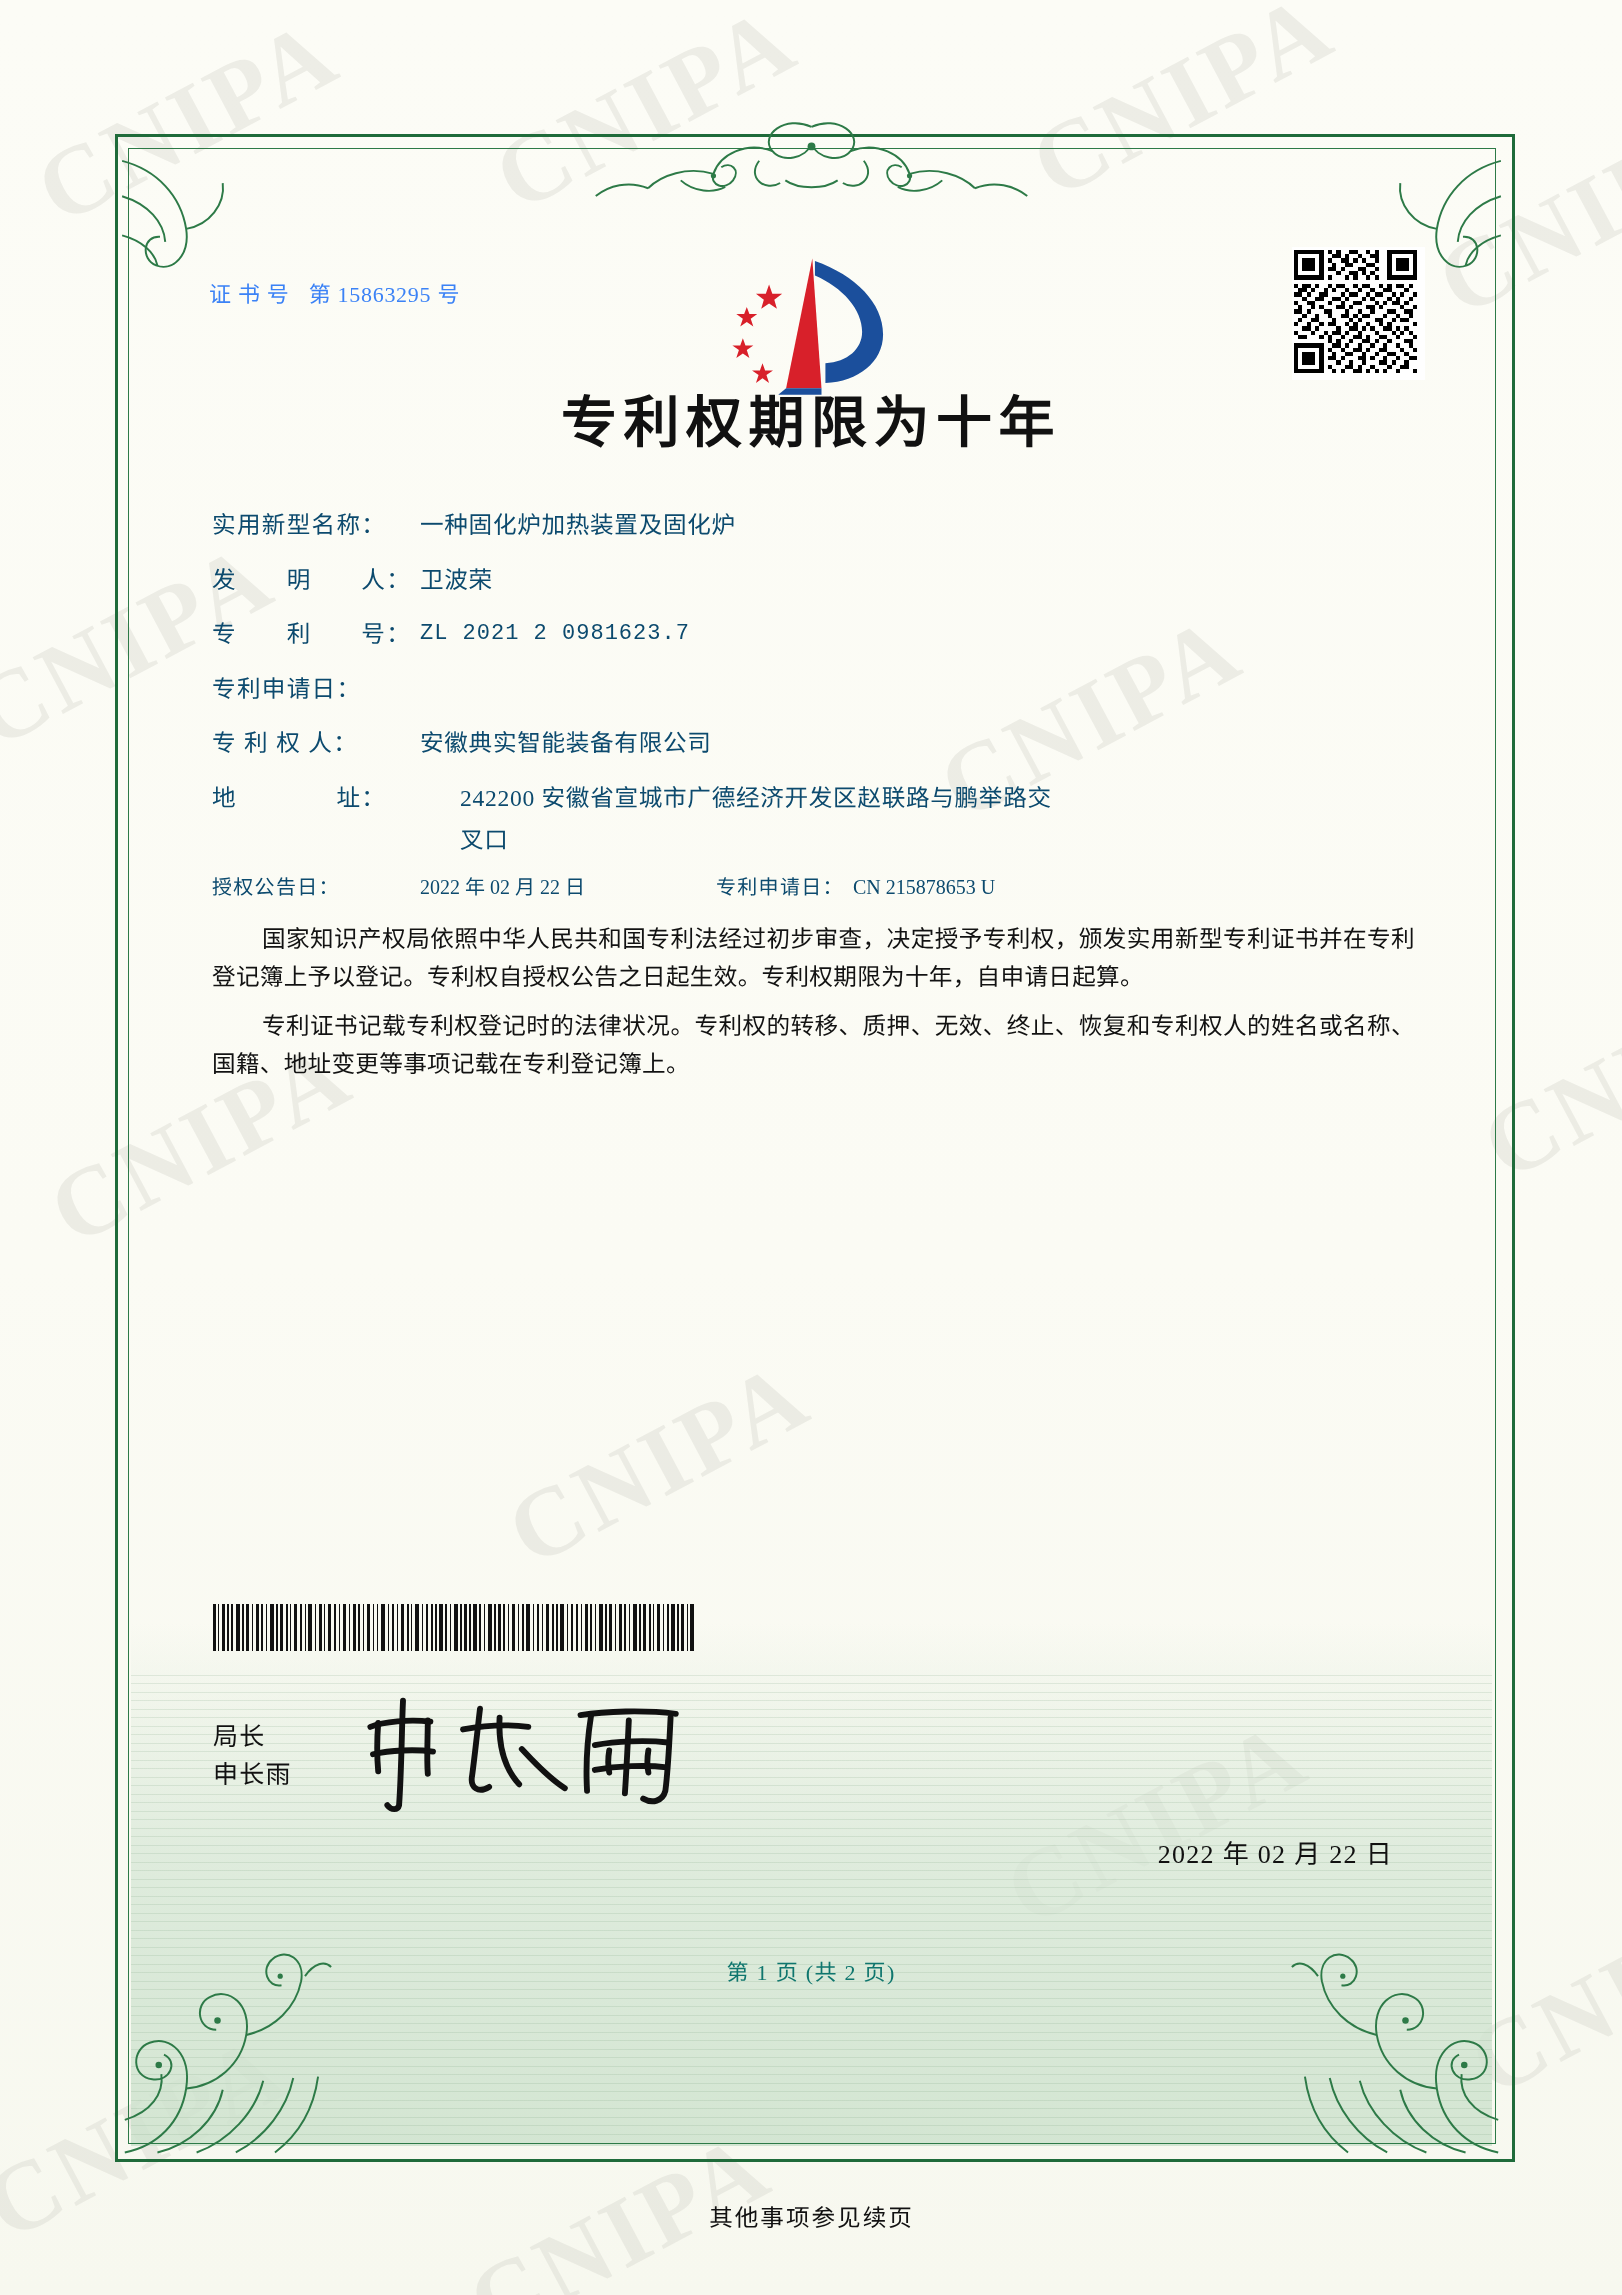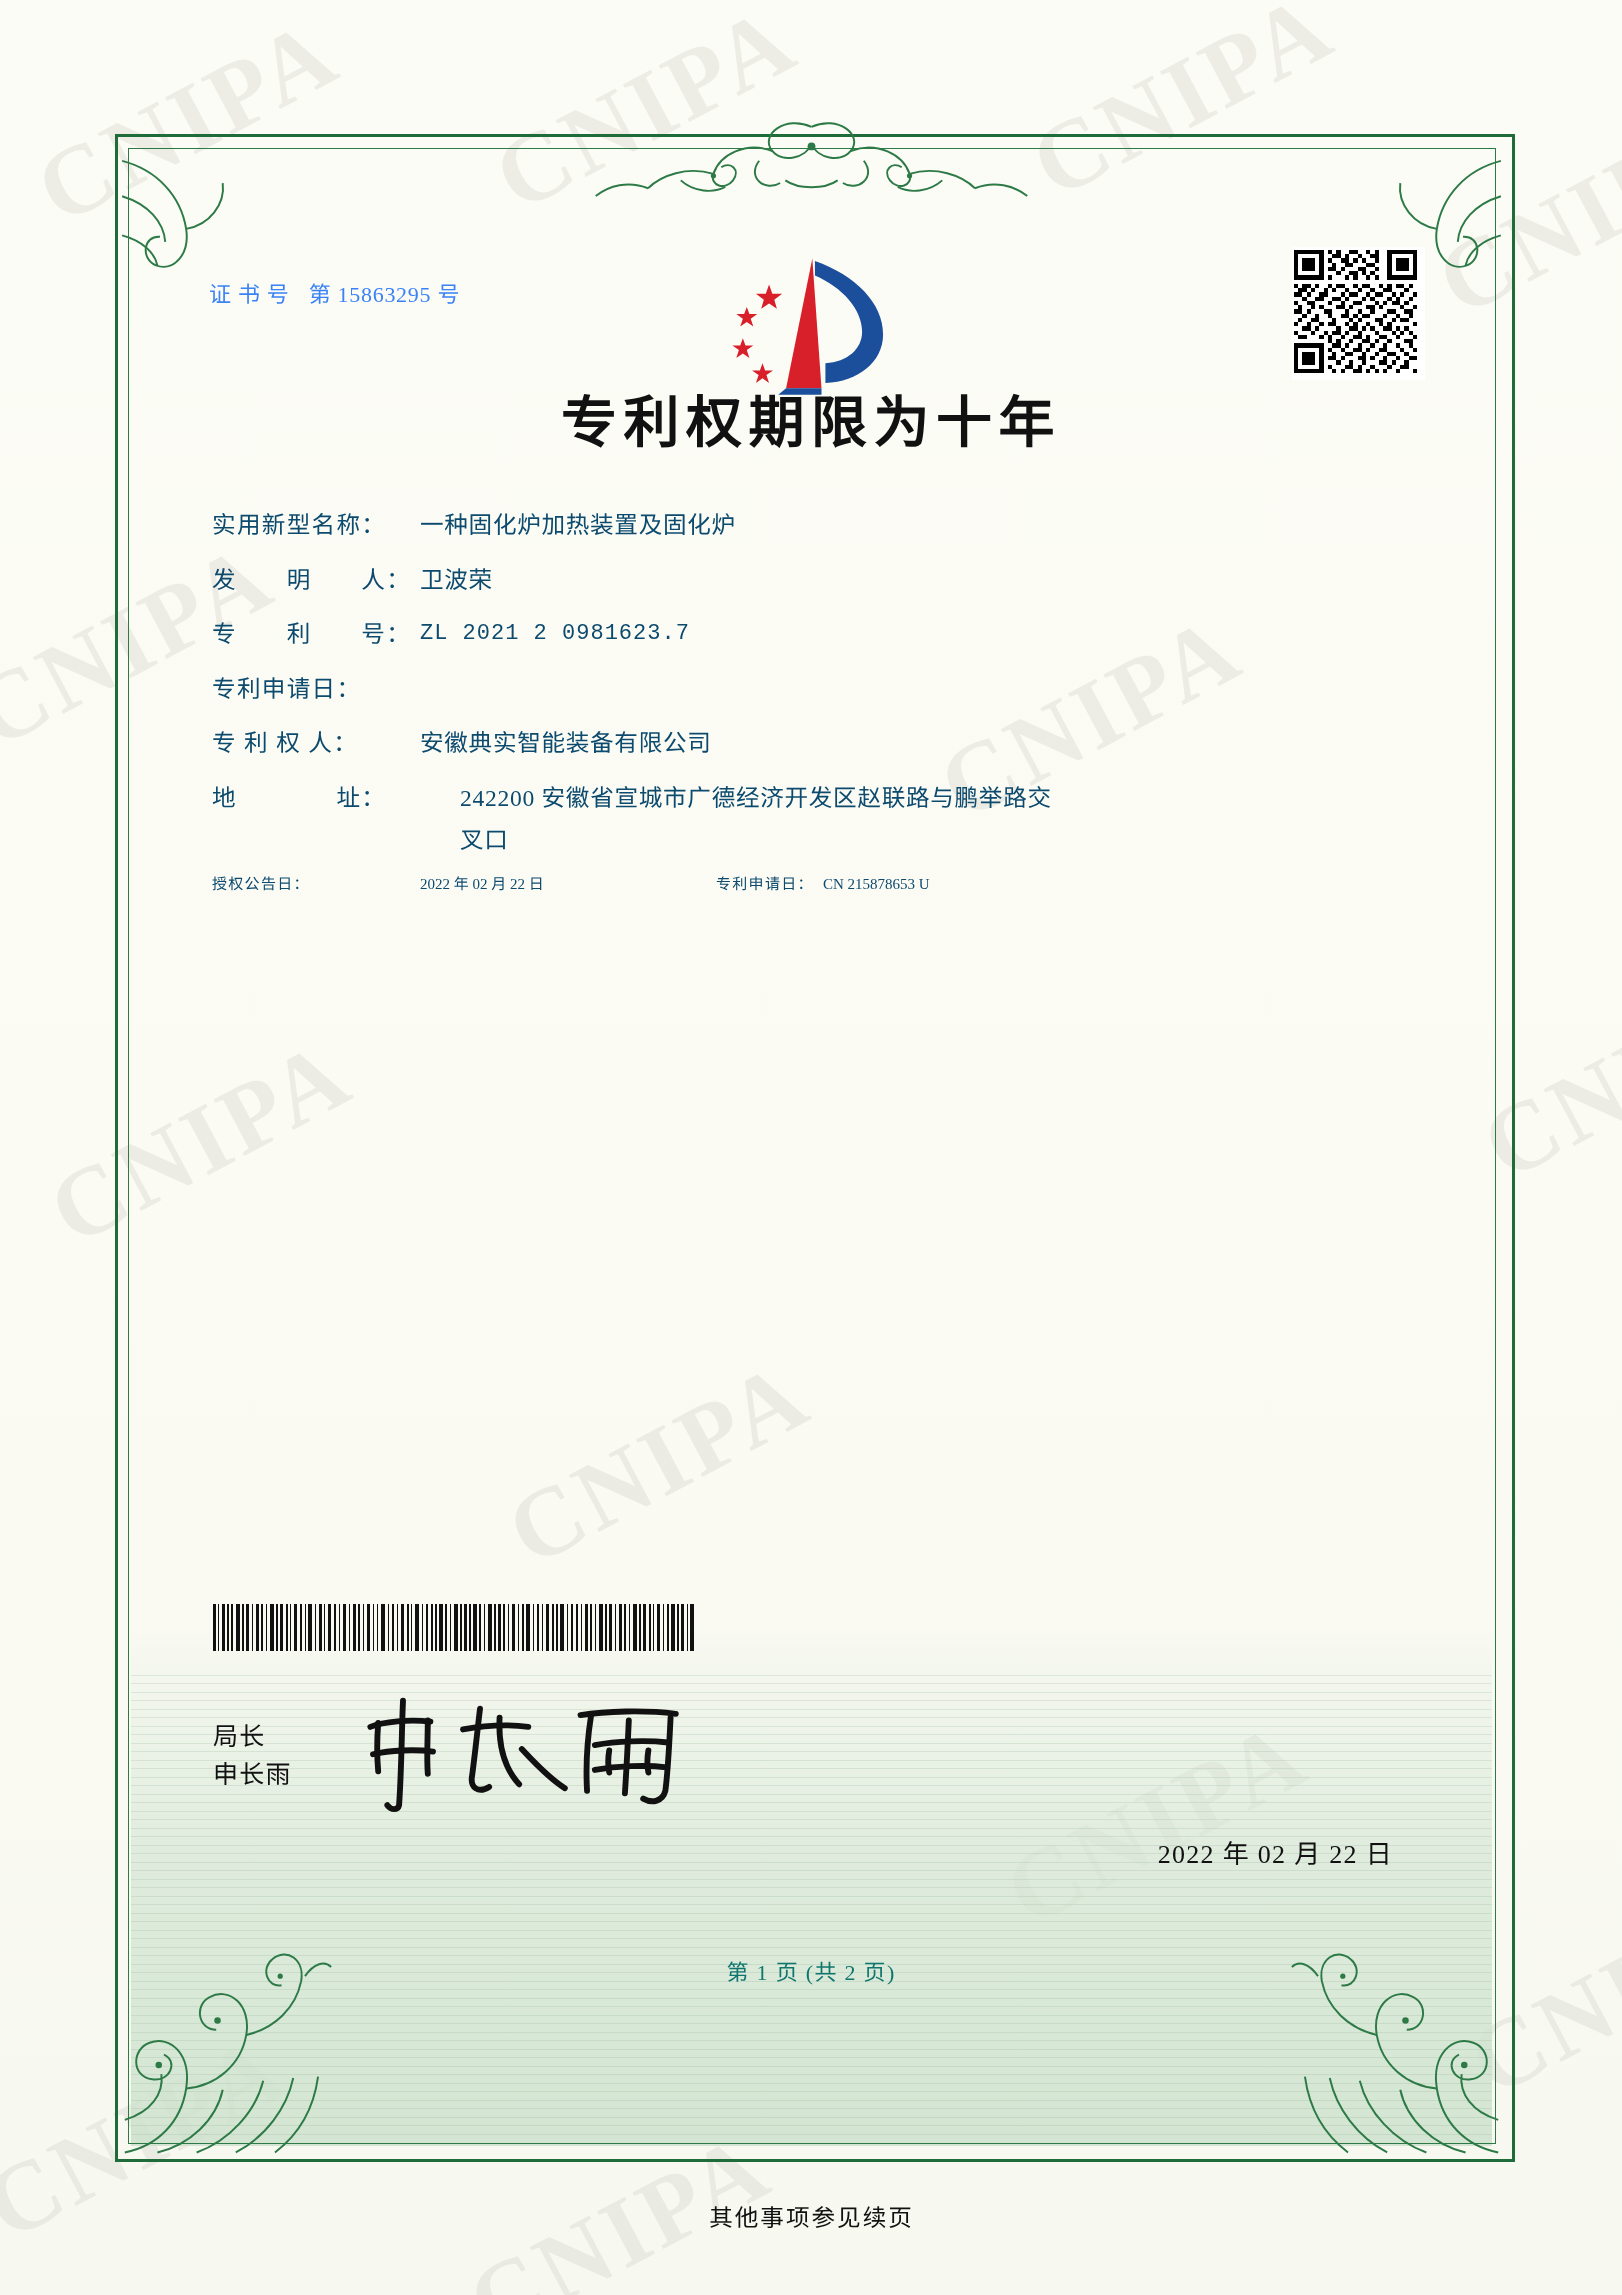--- a/index.html
+++ b/index.html
@@ -175,21 +175,21 @@
   }
   .value-line2 {
     display: block;
     margin-top: 18px;
   }
 
   .row-two-col {
     display: flex;
     align-items: flex-start;
     margin-bottom: 26px;
-    font-size: 15px;
+    font-size: 20px;
   }
   .col-a { width: 504px; flex: 0 0 504px; display: flex; }
   .col-b { display: flex; }
   .lbl-a { width: 208px; flex: 0 0 208px; letter-spacing: 1.3px;}
   .lbl-b { white-space: nowrap; letter-spacing: 1.3px; margin-right: 9.2px;}
 
   .paragraphs {
     position: absolute;
     left: 84px;
     top: 772px;
@@ -659,20 +659,24 @@
           <div class="lbl-a">授权公告日：</div>
           <div>2022 年 02 月 22 日</div>
         </div>
         <div class="col-b">
           <div class="lbl-b">专利申请日：</div>
           <div>CN 215878653 U</div>
         </div>
       </div>
     </div>
 
+    <div class="paragraphs">
+      <p>国家知识产权局依照中华人民共和国专利法经过初步审查，决定授予专利权，颁发实用新型专利证书并在专利登记簿上予以登记。专利权自授权公告之日起生效。专利权期限为十年，自申请日起算。</p>
+      <p>专利证书记载专利权登记时的法律状况。专利权的转移、质押、无效、终止、恢复和专利权人的姓名或名称、国籍、地址变更等事项记载在专利登记簿上。</p>
+    </div>
 
     <svg class="barcode" viewBox="0 0 740 72" preserveAspectRatio="none" shape-rendering="crispEdges">
       <rect width="740" height="72" fill="none"></rect>
       <g fill="#111111">
         <rect x="0" y="0" width="4" height="72"></rect>
           <rect x="7" y="0" width="2" height="72"></rect>
         <rect x="13" y="0" width="5" height="72"></rect>
           <rect x="22" y="0" width="2" height="72"></rect>
         <rect x="28" y="0" width="3" height="72"></rect>
           <rect x="35" y="0" width="6" height="72"></rect>

